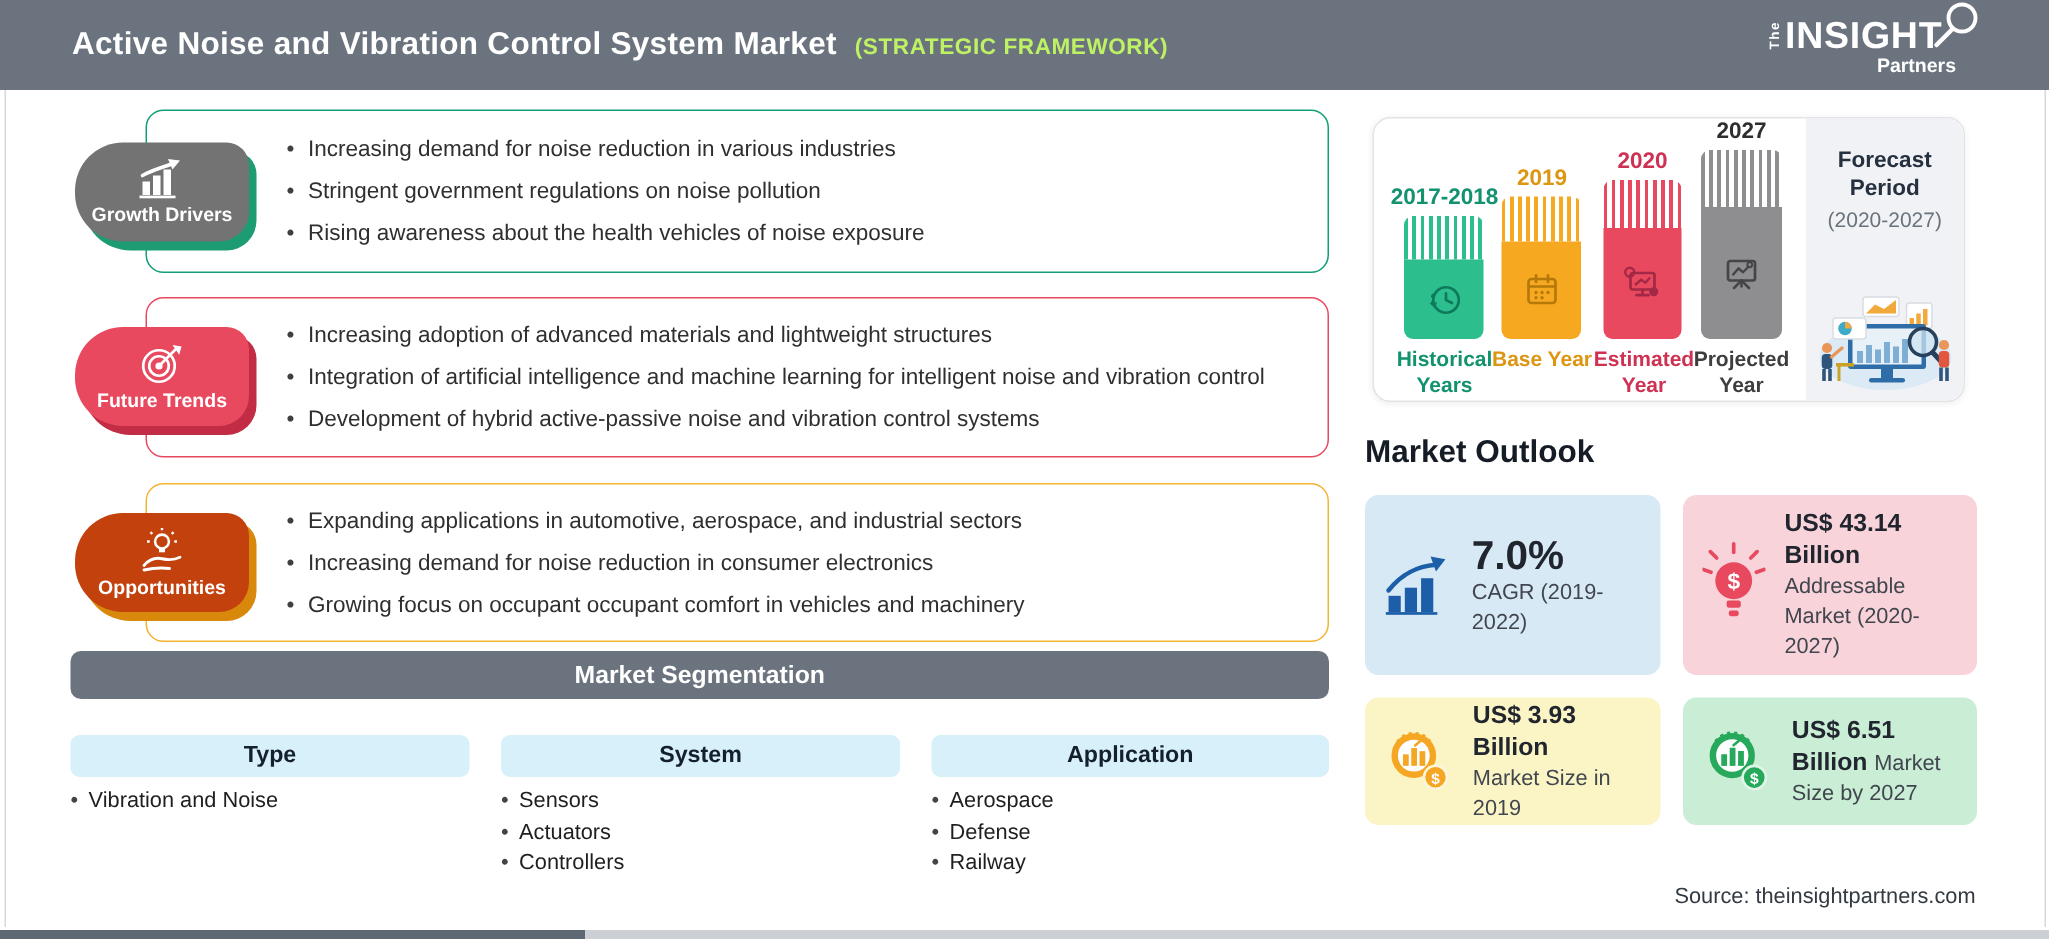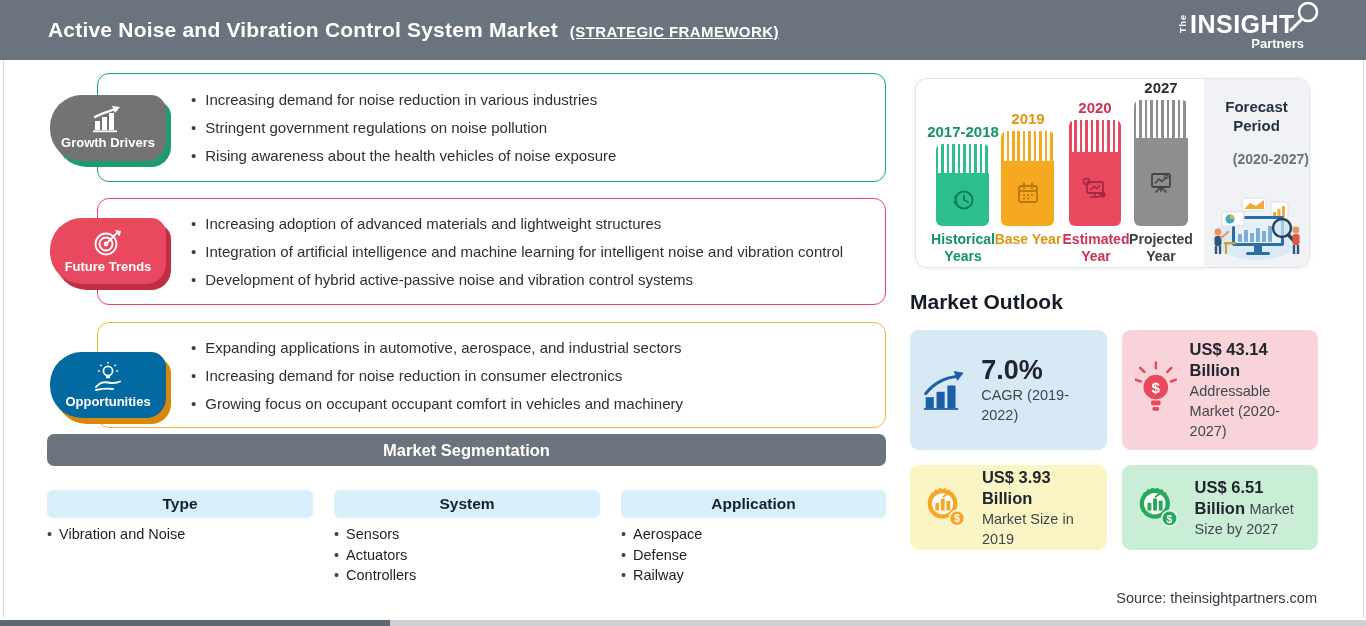--- a/index.html
+++ b/index.html
@@ -4,21 +4,21 @@
 <style>
   html,body{margin:0;padding:0;background:#ffffff;}
   #app{position:relative;width:1366px;height:626px;overflow:hidden;
        font-family:"Liberation Sans","DejaVu Sans",sans-serif;background:#ffffff;}
 
   
   .header{position:absolute;left:0;top:0;width:1366px;height:60px;background:#6B747E;
           display:flex;align-items:center;}
   .header-title-wrap{margin-left:48px;display:flex;align-items:baseline;gap:12px;}
   .header-title{color:#ffffff;font-size:21px;font-weight:700;letter-spacing:.2px;}
-  .header-subtitle{color:#ffffff;font-size:15px;font-weight:600;letter-spacing:.4px;text-decoration:underline;}
+  .header-subtitle{color:#bef264;font-size:15px;font-weight:600;letter-spacing:.4px;}
   .logo{position:absolute;right:56px;top:8px;width:130px;height:46px;color:#fff;}
   .logo-the{position:absolute;left:-2px;top:6px;font-size:9px;font-weight:700;letter-spacing:1px;
             writing-mode:vertical-rl;transform:rotate(180deg);}
   .logo-insight{position:absolute;left:10px;top:2px;font-size:25px;font-weight:700;letter-spacing:.5px;}
   .logo-partners{position:absolute;right:6px;top:28px;font-size:13px;font-weight:700;}
   .logo-mag{position:absolute;right:-14px;top:-9px;overflow:visible;}
 
   
   .page-frame{position:absolute;left:3px;top:60px;width:1359px;height:558px;
               border-left:1px solid #d8d8d8;border-right:1px solid #d8d8d8;pointer-events:none;}
@@ -33,21 +33,21 @@
   .box-trends{top:198px;height:107px;border:1.5px solid #E8495F;}
   .box-opps{top:322px;height:106px;border:1.5px solid #F2B531;}
   .bullet-row{display:flex;align-items:center;white-space:nowrap;height:28px;
               font-size:15px;color:#2f2f2f;}
   .bullet-row::before{content:"•";color:#3f3f3f;margin-right:9px;font-size:15px;}
 
   .badge{position:absolute;left:50px;width:116px;height:66px;border-radius:32px 15px 20px 32px;
          display:flex;flex-direction:column;align-items:center;justify-content:center;gap:2px;z-index:3;}
   .badge-growth{top:95px;background:#737373;box-shadow:5px 6px 0 #1D9B72;}
   .badge-trends{top:218px;background:#E8495F;box-shadow:5px 6px 0 #C22C44;}
-  .badge-opps{top:352px;background:#0369a1;box-shadow:5px 6px 0 #D8890B;justify-content:center;}
+  .badge-opps{top:342px;background:#c2410c;box-shadow:5px 6px 0 #D8890B;justify-content:center;}
   .badge-label{color:#ffffff;font-size:13px;font-weight:700;}
 
   
   .seg-bar{position:absolute;left:47px;top:434px;width:839px;height:32px;background:#6B747E;
            border-radius:7px;display:flex;align-items:center;justify-content:center;
            color:#fff;font-size:16.5px;font-weight:700;}
   .seg-col-header{position:absolute;top:490px;height:28px;background:#D7F0FA;border-radius:6px;
                   display:flex;align-items:center;justify-content:center;
                   font-size:15.5px;font-weight:700;color:#14202c;text-align:center;}
   .seg-col-items{position:absolute;top:524px;}
@@ -57,21 +57,21 @@
   .col2{left:334px;width:266px;}
   .col3{left:621px;width:265px;}
 
   
   .timeline-card{position:absolute;left:915px;top:78px;width:395px;height:190px;background:#fff;
                  border:1px solid #e4e4e8;border-radius:12px;box-shadow:0 1px 5px rgba(0,0,0,.07);
                  box-sizing:border-box;}
   .forecast-panel{position:absolute;right:0;top:0;width:105px;height:188px;background:#f1f2f5;
                   border-radius:0 12px 12px 0;text-align:center;box-sizing:border-box;padding-top:18px;}
   .forecast-title{font-size:15px;font-weight:700;color:#25313f;line-height:19px;width:76px;margin:0 auto;}
-  .forecast-range{font-size:14px;font-weight:700;color:#6a737c;margin-top:16px;text-align:right;}
+  .forecast-range{font-size:14px;font-weight:400;color:#6a737c;margin-top:3px;}
   .forecast-illus{position:absolute;left:4px;bottom:5px;}
 
   .tbar{position:absolute;display:flex;flex-direction:column;}
   .tbar .stripes{border-radius:6px 6px 0 0;}
   .tbar .solid{flex:1;border-radius:0 0 6px 6px;display:flex;align-items:center;justify-content:center;}
   .tbar-year{position:absolute;width:90px;text-align:center;font-size:15px;font-weight:700;}
   .tbar-name{position:absolute;top:152px;width:86px;text-align:center;font-size:14px;font-weight:700;line-height:16.5px;}
 
   .c-green{--c:#2DBE8D;} .c-orange{--c:#F6A821;} .c-red{--c:#E8495F;} .c-gray{--c:#8E8E90;}
   .stripes{background:repeating-linear-gradient(to right,var(--c) 0 2.5px,#ffffff 2.5px 5.5px);}

